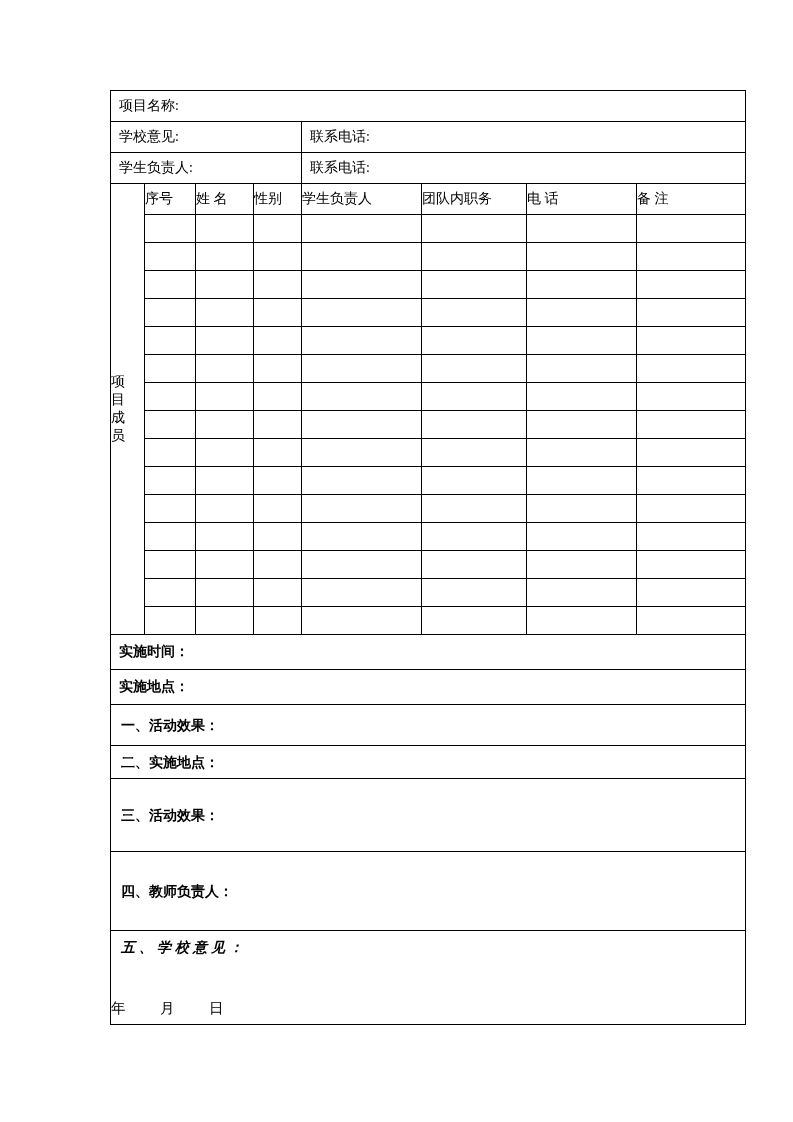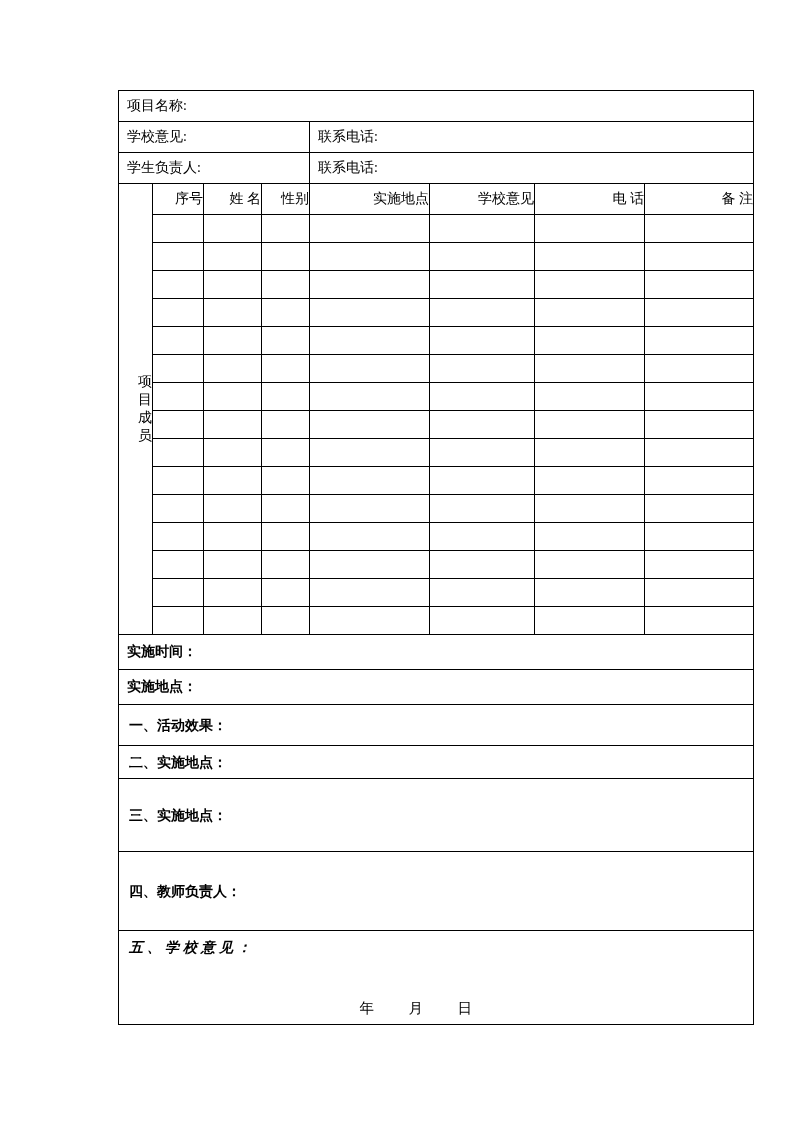--- a/index.html
+++ b/index.html
@@ -9,21 +9,21 @@
   }
   body {
     width: 793px;
     height: 1122px;
     font-family: "Liberation Serif", "DejaVu Serif", serif;
     color: #000000;
     position: relative;
   }
   .page {
     position: absolute;
-    left: 8px;
+    left: 0;
     top: 0;
     width: 685px;
     height: 1122px;
   }
   .form-wrap {
     position: absolute;
     left: 110px;
     top: 90px;
     width: 635px;
   }
@@ -45,21 +45,21 @@
   .label-cell {
     font-family: "Liberation Serif", "DejaVu Serif", serif;
     font-size: 14.5px;
     height: 30px;
   }
   .bold {
     font-weight: bold;
   }
   .member-head td {
     height: 30px;
-    text-align: right;
+    text-align: left;
     font-size: 14.5px;
   }
   .member-row td {
     height: 27px;
   }
   .vertical-label {
     width: 34px;
     text-align: center;
     font-size: 14.5px;
     line-height: 1.55;
@@ -68,21 +68,21 @@
     display: block;
   }
   .tall-34 { height: 34px; border-radius: 6px; }
   .block-cell {
     vertical-align: top;
   }
   .block-cell .pad {
     padding: 8px 10px 6px 10px;
   }
   .sign-line {
-    text-align: center;
+    text-align: left;
     padding: 0 40px 6px 0;
     font-size: 14.5px;
     letter-spacing: 0.5px;
   }
   .sign-line .sp {
     display: inline-block;
     width: 34px;
   }
   .spaced {
     letter-spacing: 4px;
@@ -134,22 +134,22 @@
       <tr class="member-head">
         <td rowspan="16" class="vertical-label">
           <span>项</span>
           <span>目</span>
           <span>成</span>
           <span>员</span>
         </td>
         <td>序号</td>
         <td>姓  名</td>
         <td>性别</td>
-        <td>实施地点</td>
-        <td>学校意见</td>
+        <td>学生负责人</td>
+        <td>团队内职务</td>
         <td>电  话</td>
         <td>备  注</td>
       </tr>
 
       <tr class="member-row">
             <td></td>
             <td></td>
             <td></td>
             <td></td>
             <td></td>
@@ -302,21 +302,21 @@
       </tr>
 
       <tr>
         <td colspan="8" class="block-cell" style="height:30px">
           <div class="pad bold">二、实施地点：</div>
         </td>
       </tr>
 
       <tr>
         <td colspan="8" class="block-cell" style="height:72px">
-          <div class="pad bold">三、实施地点：</div>
+          <div class="pad bold">三、活动效果：</div>
         </td>
       </tr>
 
       <tr>
         <td colspan="8" class="block-cell" style="height:78px">
           <div class="pad bold">四、教师负责人：</div>
         </td>
       </tr>
 
       <tr>

